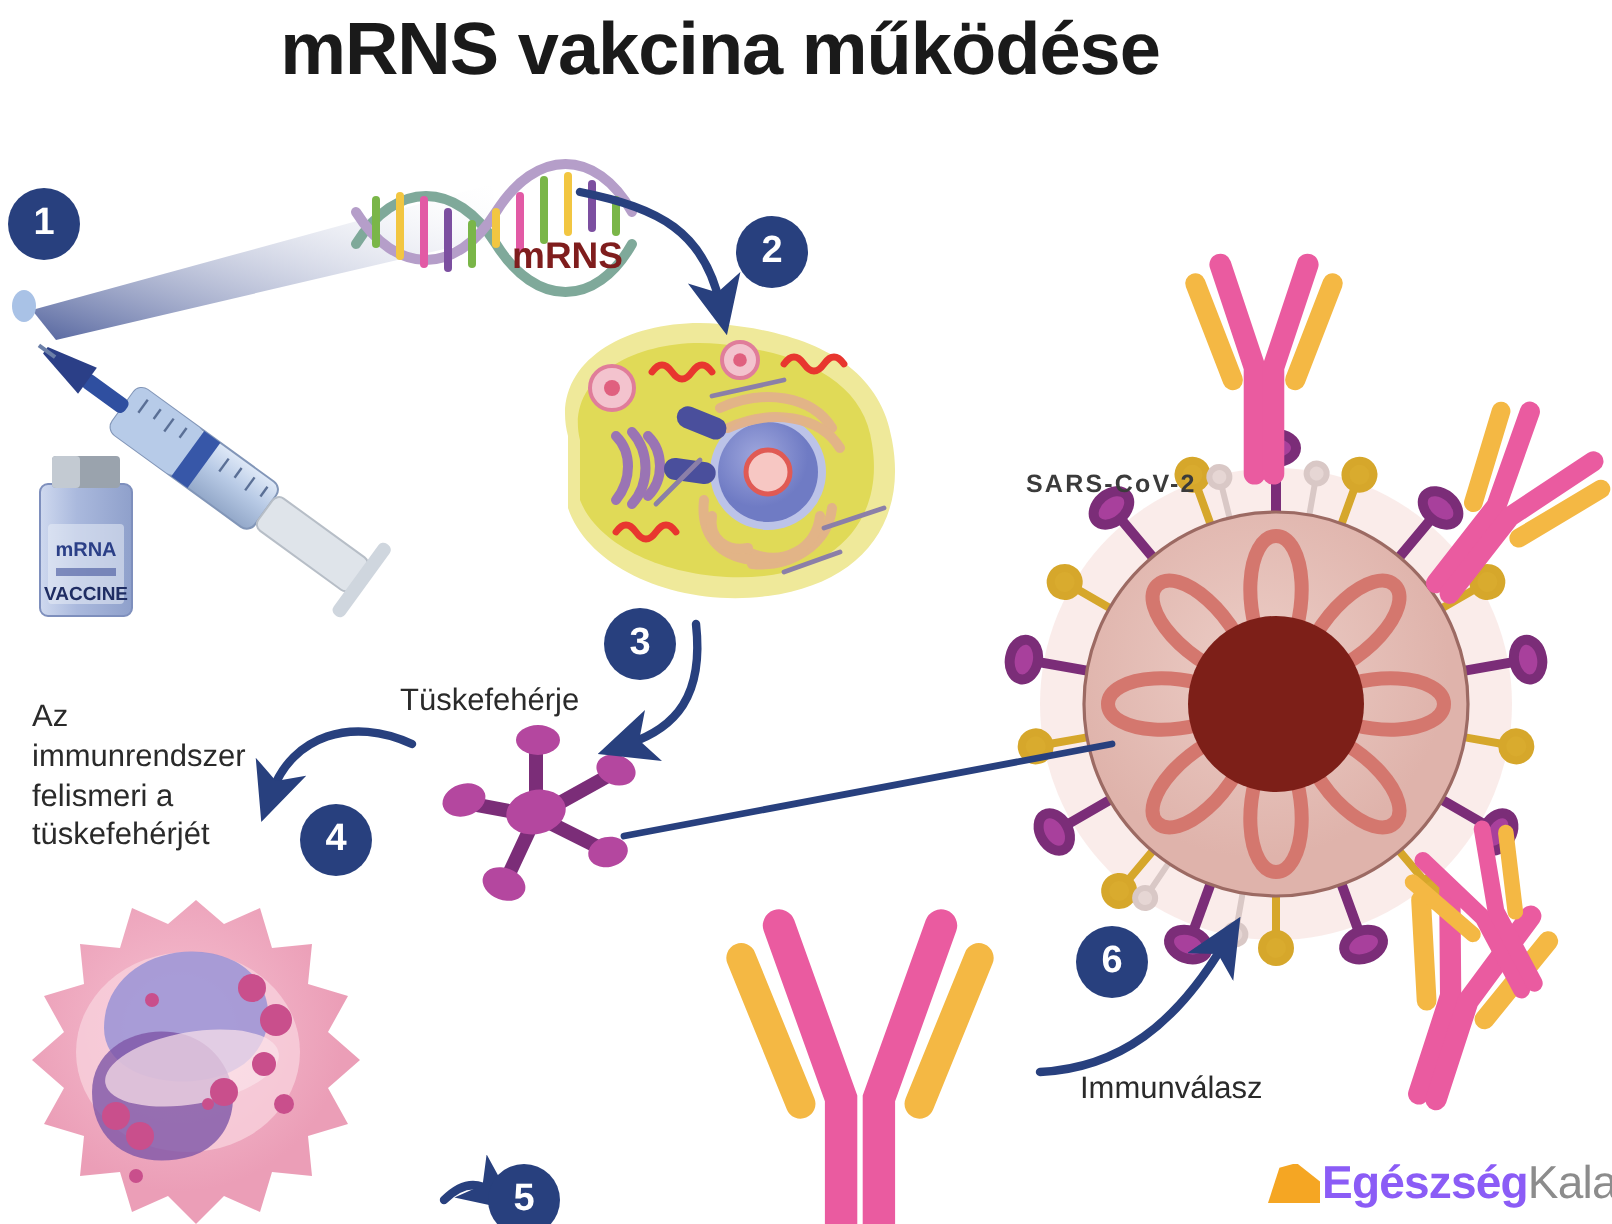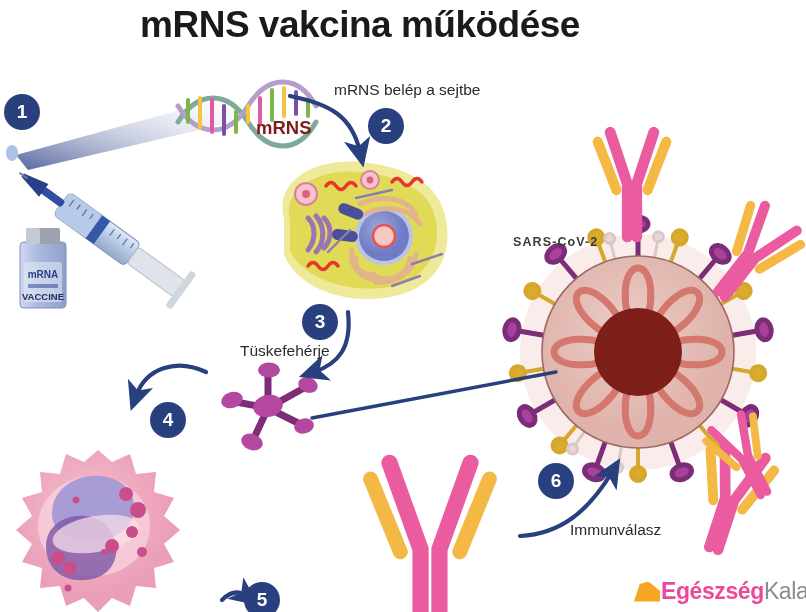--- a/index.html
+++ b/index.html
@@ -23,21 +23,21 @@
            color:#3b3b3b;font-family:"Liberation Sans",sans-serif;}
 
   .mrnslbl{position:absolute;font-size:18.5px;font-weight:bold;color:#7f1d1d;}
 
   svg.layer{position:absolute;left:0;top:0;width:806px;height:612px;overflow:visible;}
 
   .logo{position:absolute;left:634px;top:578px;display:flex;align-items:center;
         font-size:23px;font-weight:bold;letter-spacing:-0.4px;}
   .logo .mark{width:26px;height:20px;margin-right:1px;background:#f5a623;
               clip-path:polygon(0% 100%,22% 12%,55% 0%,100% 46%,100% 100%);}
-  .logo .a{color:#ec4899;}
+  .logo .a{color:#8b5cf6;}
   .logo .b{color:#8c8c8c;font-weight:normal;}
 </style>
 </head>
 <body>
 
 <div id="stage">
 
   <div class="title">mRNS vakcina működése</div>
 
   <svg class="layer" viewBox="0 0 806 612">
@@ -418,24 +418,27 @@
       <path d="M206,372 C176,358 146,368 136,396" marker-end="url(#arrowhead)"></path>
 
       <path d="M520,536 C560,534 588,512 612,472" marker-end="url(#arrowhead)"></path>
 
       <path d="M222,600 C230,592 238,590 246,596" marker-end="url(#arrowhead)"></path>
     </g>
   </svg>
 
   <div class="mrnslbl" style="left:256px;top:117px;">mRNS</div>
   <div class="sarslbl" style="left:513px;top:235px;">SARS-CoV-2</div>
-  <div class="cap" style="left:200px;top:341px;margin-left:40px;">Tüskefehérje</div>
-
-  <div class="cap" style="left:334px;top:80px;">mRNS belép a sejtbe</div>
-  <div class="cap" style="left:540px;top:520px;margin-left:30px;">Immunválasz</div>
+  <div class="cap" style="left:200px;top:341px;">Tüskefehérje</div>
+
+  <div class="cap" style="left:16px;top:349px;">Az
+immunrendszer
+felismeri a
+tüskefehérjét</div>
+  <div class="cap" style="left:540px;top:535px;">Immunválasz</div>
 
   <div class="badge" style="left:4px;top:94px;">1</div>
   <div class="badge" style="left:368px;top:108px;">2</div>
   <div class="badge" style="left:302px;top:304px;">3</div>
   <div class="badge" style="left:150px;top:402px;">4</div>
   <div class="badge" style="left:244px;top:582px;">5</div>
   <div class="badge" style="left:538px;top:463px;">6</div>
 
   <div class="logo">
     <span class="mark"></span>

